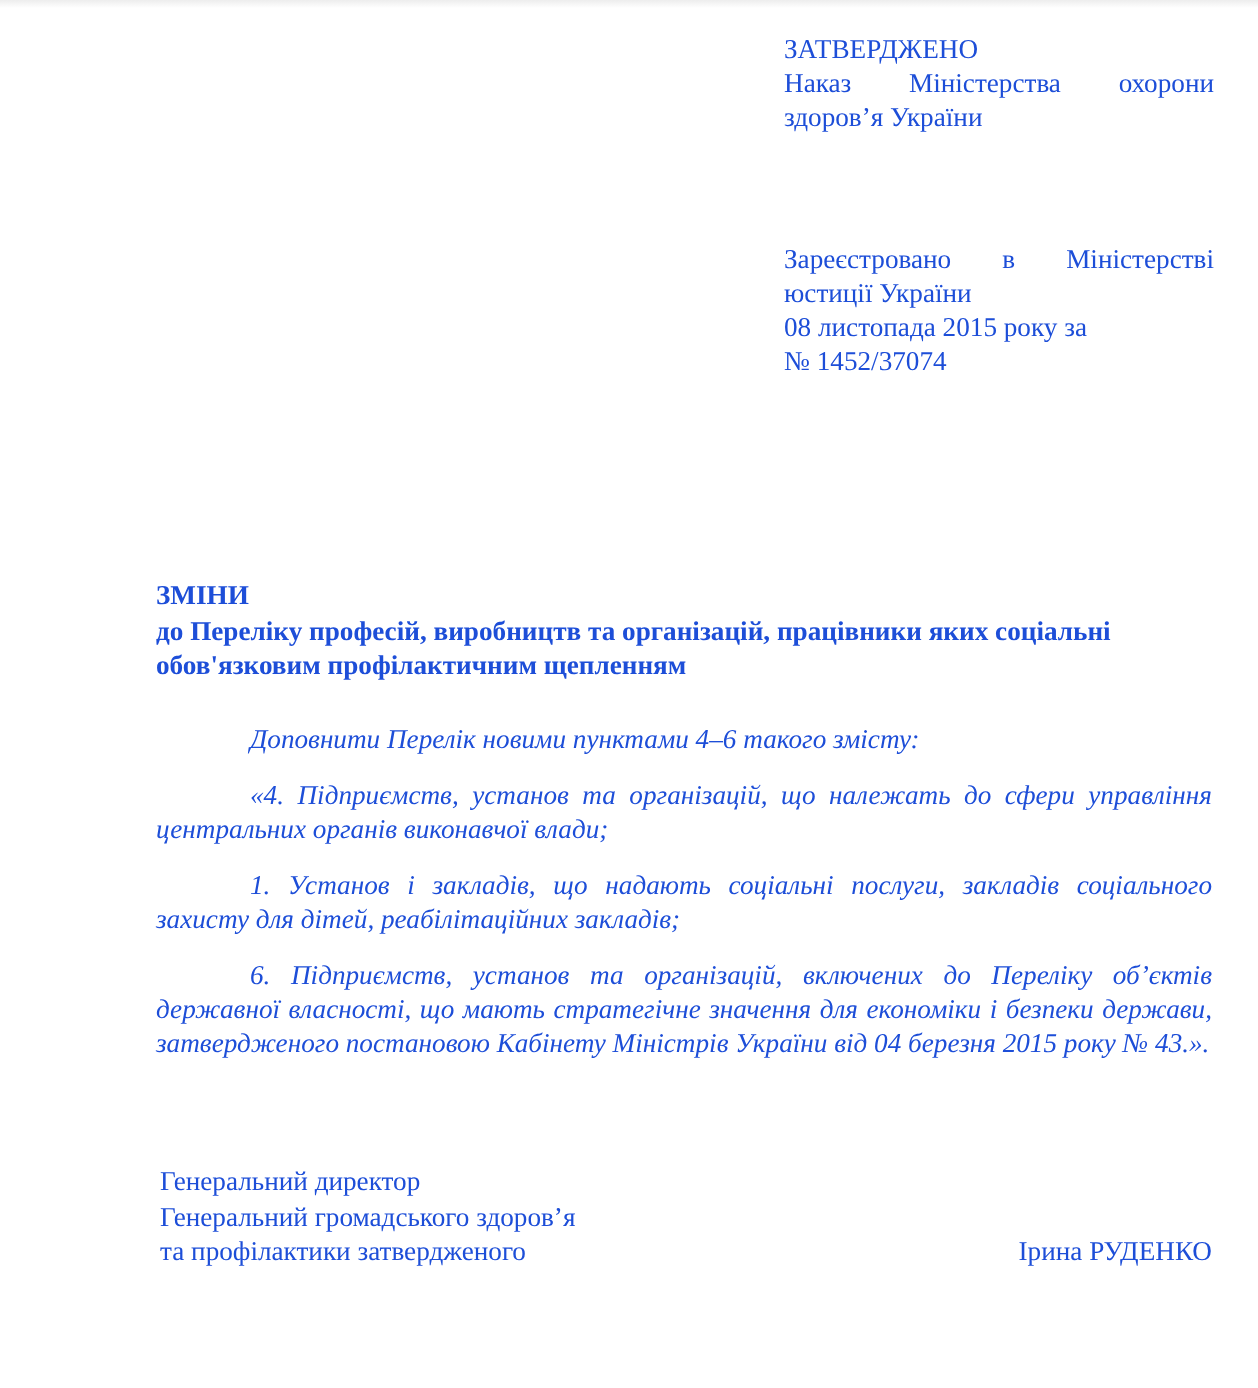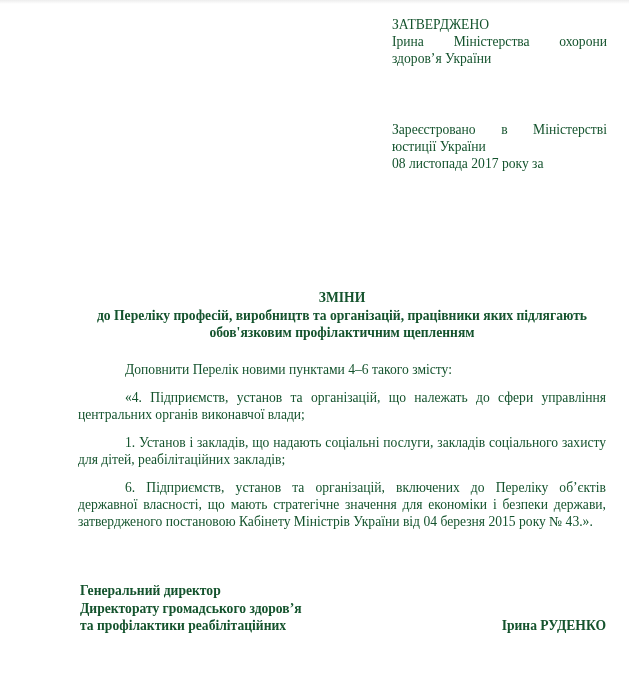--- a/index.html
+++ b/index.html
@@ -6,21 +6,21 @@
     margin: 0;
     padding: 0;
     background: #ffffff;
   }
   .page {
     position: relative;
     width: 629px;
     height: 694px;
     background: #ffffff;
     font-family: "Liberation Serif", "DejaVu Serif", serif;
-    color: #14532d;
+    color: #1d4ed8;
     font-size: 13.6px;
     overflow: hidden;
   }
   
   .page::before {
     content: "";
     position: absolute;
     top: 0; left: 0; right: 0;
     height: 4px;
     background: linear-gradient(#ededed, #ffffff);
@@ -36,82 +36,84 @@
   }
   .stamp p { margin: 0; }
   .stamp-approval { top: 16px; }
   .stamp-registration { top: 121px; }
 
   .doc-title {
     position: absolute;
     left: 78px;
     top: 289px;
     width: 528px;
-    text-align: center;
+    text-align: left;
     font-weight: bold;
     line-height: 17.5px;
   }
   .doc-title p { margin: 0; }
 
   .doc-body {
     position: absolute;
     left: 78px;
     top: 361px;
     width: 528px;
     text-align: justify;
     line-height: 17px;
   }
   .doc-body p {
     margin: 0 0 11px 0;
     text-indent: 47px;
+    font-style: italic;
   }
 
   .signature {
     position: absolute;
     left: 80px;
     top: 582px;
     width: 526px;
     display: flex;
     justify-content: space-between;
     align-items: flex-end;
-    font-weight: bold;
+    font-weight: normal;
     line-height: 17.5px;
   }
   .signature p { margin: 0; }
   .sig-name { white-space: nowrap; }
 </style>
 </head>
 <body>
 
 <div class="page">
 
   <div class="stamp stamp-approval">
     <p>ЗАТВЕРДЖЕНО</p>
-    <p>Ірина Міністерства охорони здоров’я України</p>
+    <p>Наказ Міністерства охорони здоров’я України</p>
   </div>
 
   <div class="stamp stamp-registration">
     <p>Зареєстровано в Міністерстві юстиції України</p>
-    <p>08 листопада 2017 року за</p>
+    <p>08 листопада 2015 року за</p>
+    <p>№ 1452/37074</p>
   </div>
 
   <div class="doc-title">
     <p>ЗМІНИ</p>
-    <p>до Переліку професій, виробництв та організацій, працівники яких підлягають обов'язковим профілактичним щепленням</p>
+    <p>до Переліку професій, виробництв та організацій, працівники яких соціальні обов'язковим профілактичним щепленням</p>
   </div>
 
   <div class="doc-body">
     <p>Доповнити Перелік новими пунктами 4–6 такого змісту:</p>
     <p>«4. Підприємств, установ та організацій, що належать до сфери управління центральних органів виконавчої влади;</p>
     <p>1. Установ і закладів, що надають соціальні послуги, закладів соціального захисту для дітей, реабілітаційних закладів;</p>
     <p>6. Підприємств, установ та організацій, включених до Переліку об’єктів державної власності, що мають стратегічне значення для економіки і безпеки держави, затвердженого постановою Кабінету Міністрів України від 04 березня 2015 року № 43.».</p>
   </div>
 
   <div class="signature">
     <div class="sig-position">
       <p>Генеральний директор</p>
-      <p>Директорату громадського здоров’я</p>
-      <p>та профілактики реабілітаційних</p>
+      <p>Генеральний громадського здоров’я</p>
+      <p>та профілактики затвердженого</p>
     </div>
     <div class="sig-name">Ірина РУДЕНКО</div>
   </div>
 
 </div>
 
 </body></html>

